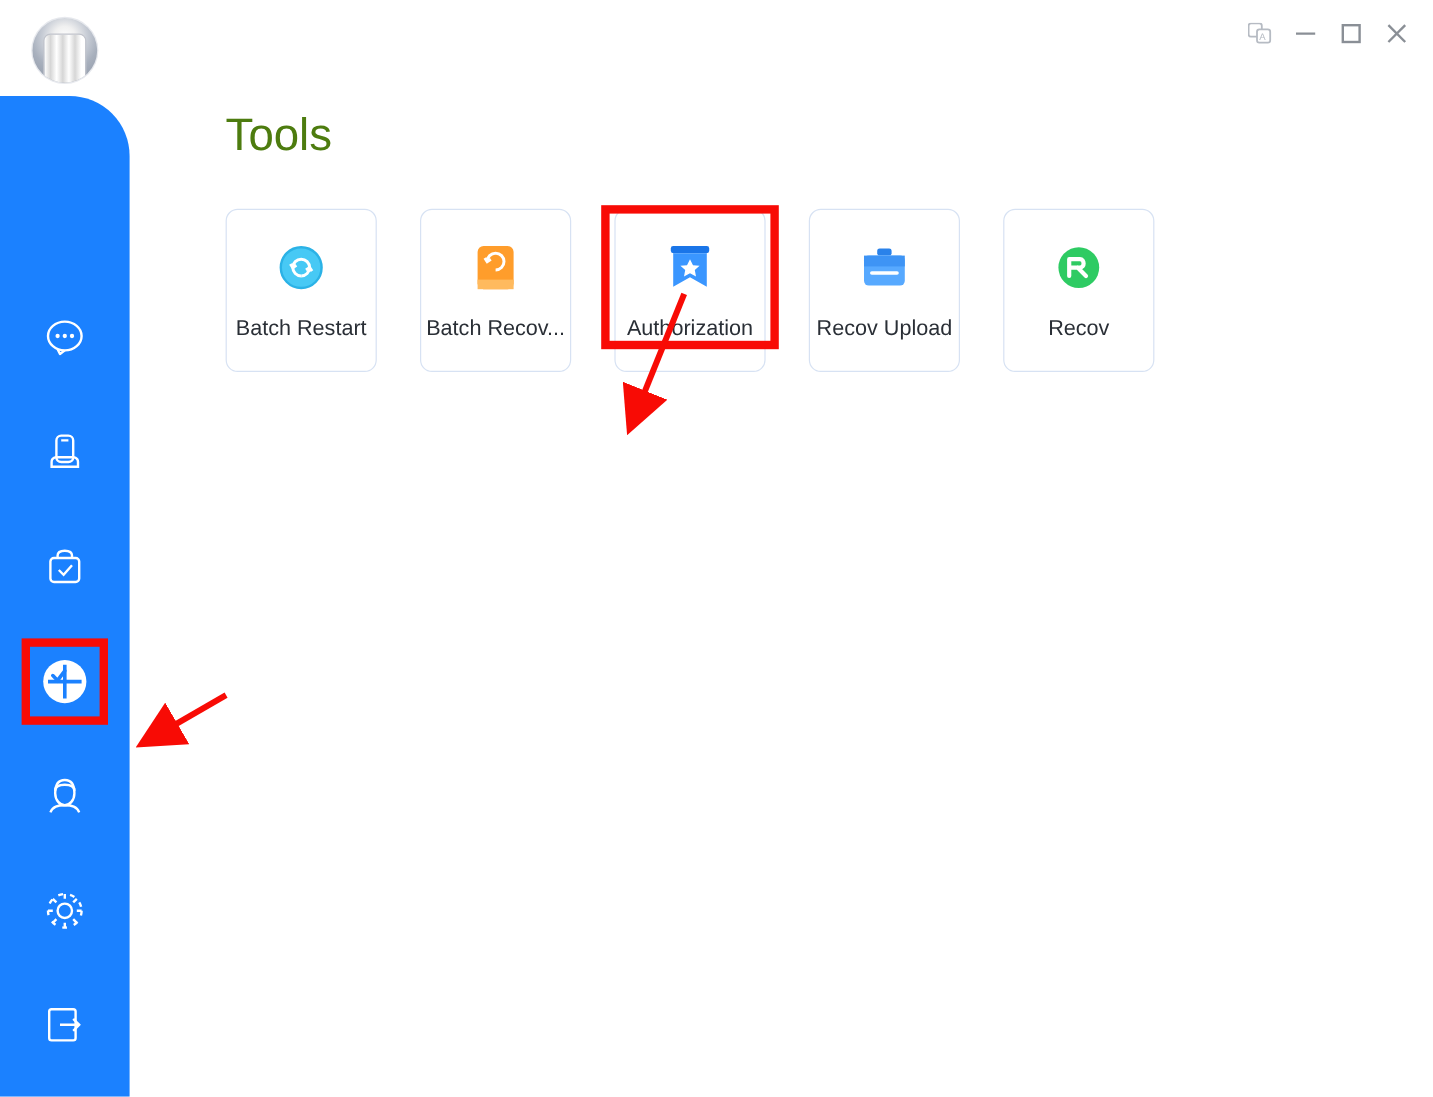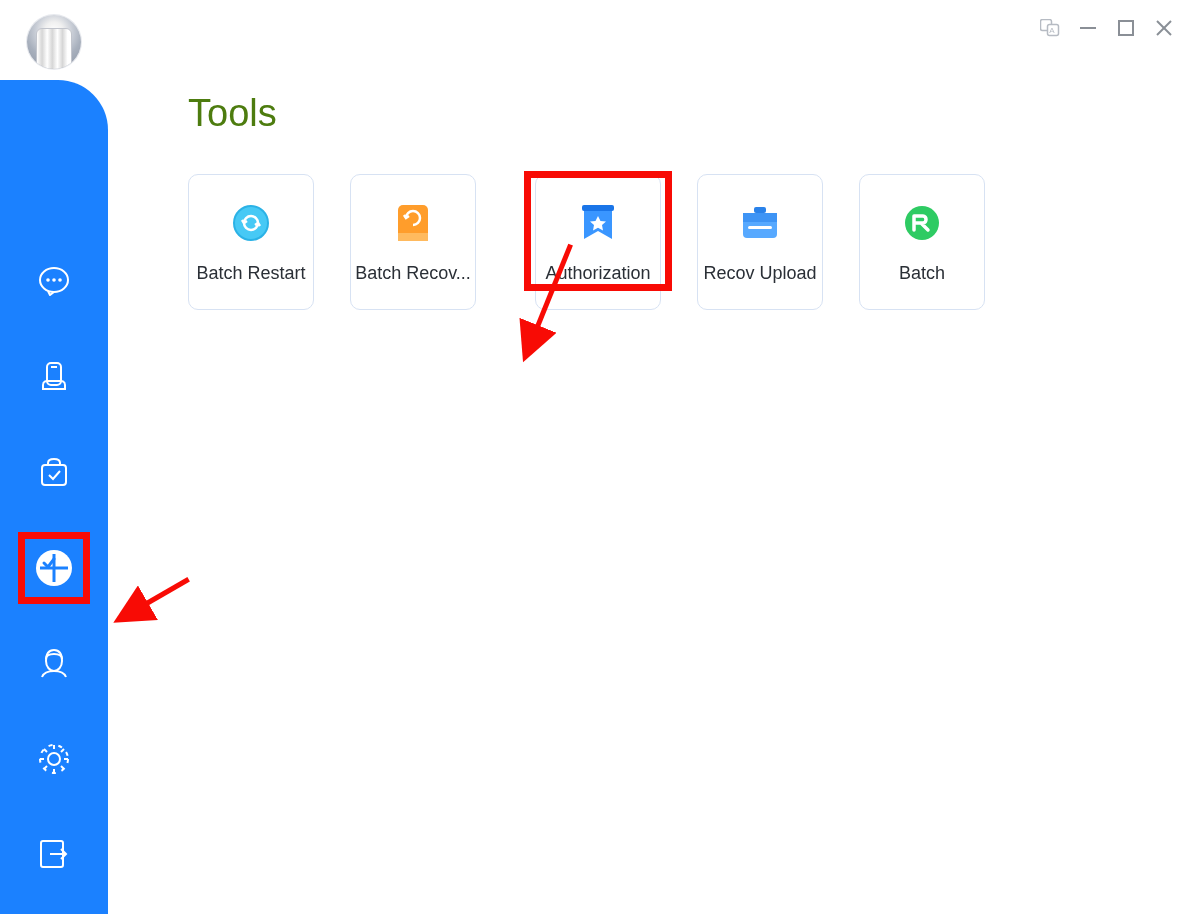--- a/index.html
+++ b/index.html
@@ -284,21 +284,21 @@
         <svg width="34" height="40" viewBox="0 0 34 40">
           <rect x="2" y="2" width="30" height="36" rx="5" fill="#ff9d2b"></rect>
           <rect x="2" y="30" width="30" height="8" rx="0 0 5 5" fill="#ffba5e"></rect>
           <path d="M 10 15 A 7 7 0 1 1 17 22" fill="none" stroke="#ffffff" stroke-width="2.5"></path>
           <path d="M 8 12 L 10 15 L 13 13" fill="none" stroke="#ffffff" stroke-width="2.5"></path>
         </svg>
       </div>
       <div class="label">Batch Recov...</div>
     </div>
 
-    <div class="tool-card highlighted" style="position:relative;margin-left:23px;">
+    <div class="tool-card highlighted" style="position:relative;">
       <div class="icon-wrap">
         <svg width="38" height="40" viewBox="0 0 38 40">
           <rect x="3" y="2" width="32" height="6" rx="2" fill="#1a75e8"></rect>
           <path d="M 5 8 L 33 8 L 33 36 L 19 28 L 5 36 Z" fill="#3a96ff"></path>
           <path d="M 19 13 L 21.5 18 L 27 18.5 L 23 22 L 24 27.5 L 19 24.8 L 14 27.5 L 15 22 L 11 18.5 L 16.5 18 Z" fill="#ffffff"></path>
         </svg>
       </div>
       <div class="label">Authorization</div>
     </div>
 
@@ -315,21 +315,21 @@
     </div>
 
 
     <div class="tool-card">
       <div class="icon-wrap">
         <svg width="38" height="38" viewBox="0 0 38 38">
           <circle cx="19" cy="19" r="17" fill="#2ecb63"></circle>
           <path d="M 11 12 L 11 26 M 11 12 L 20 12 C 24 12 24 19 20 19 L 11 19 M 18 19 L 25 26" fill="none" stroke="#ffffff" stroke-width="3.5" stroke-linecap="round" stroke-linejoin="round"></path>
         </svg>
       </div>
-      <div class="label">Batch</div>
+      <div class="label">Recov</div>
     </div>
 
   </div>
 </div>
 
 <div class="arrow1">
   <svg class="arrow-svg" width="90" height="24">
     <defs>
       <marker id="ah1" markerWidth="8" markerHeight="8" refX="2" refY="4" orient="auto">
         <path d="M 8 0 L 0 4 L 8 8 Z" fill="#f80b05"></path>

